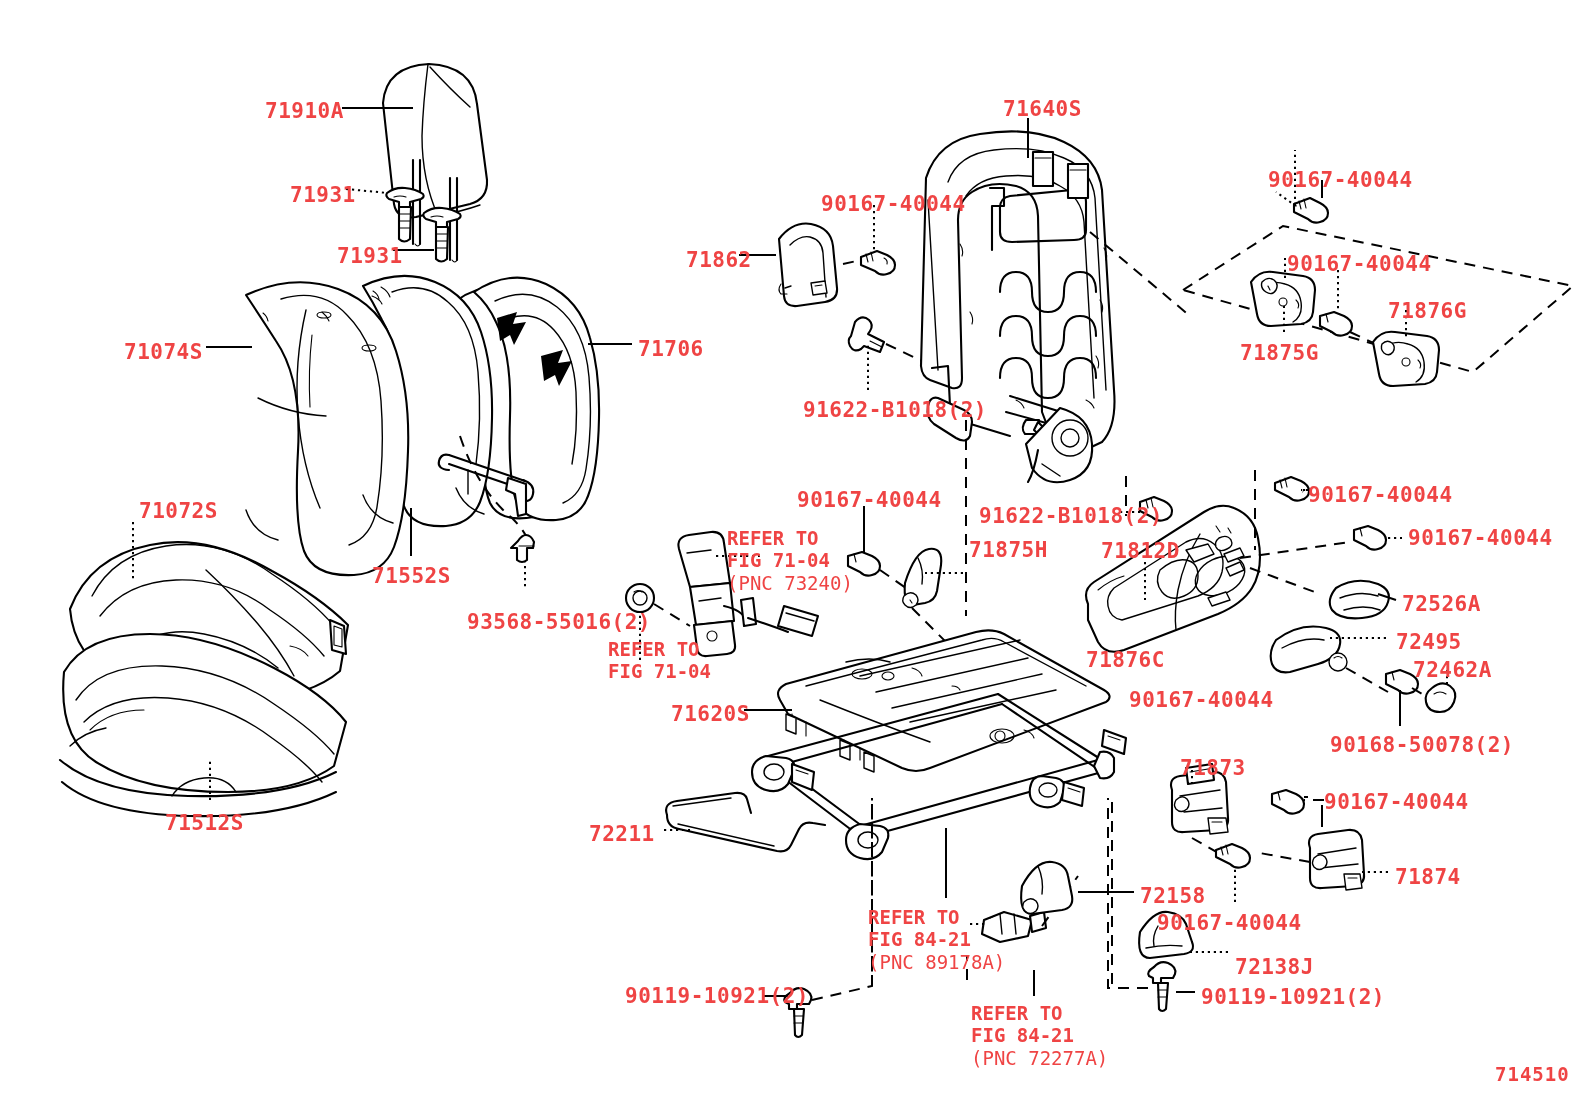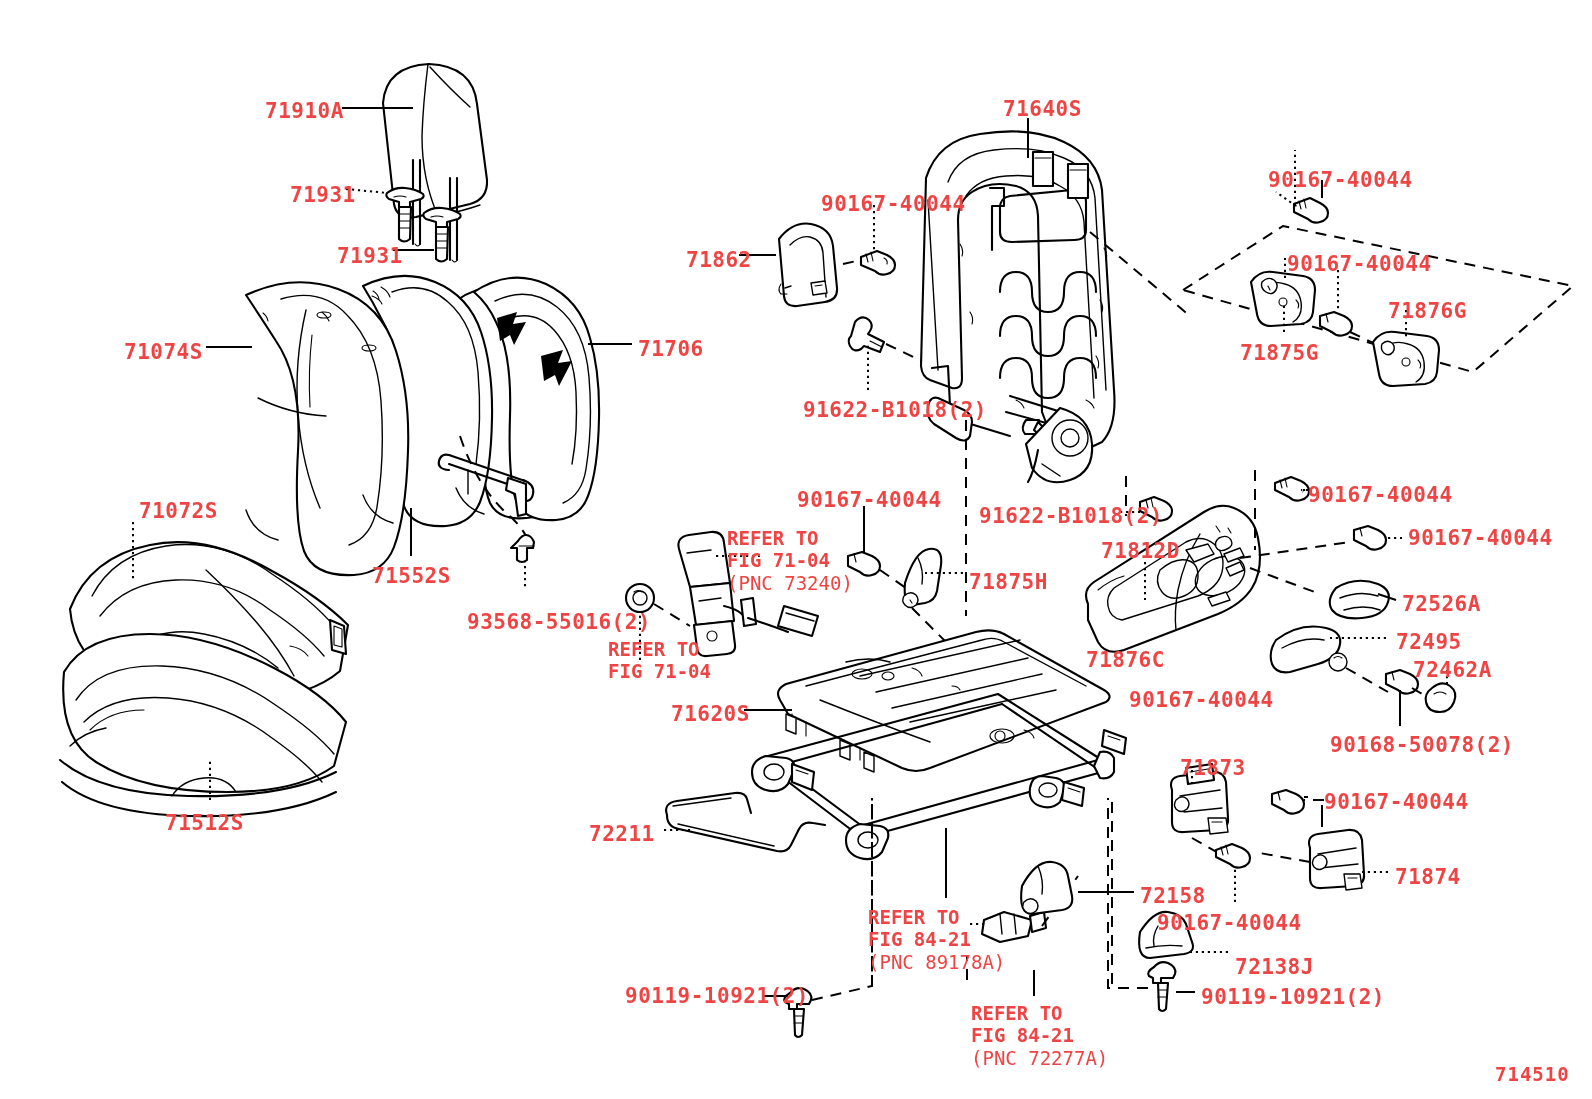--- a/index.html
+++ b/index.html
@@ -556,21 +556,21 @@
       <div class="lbl" style="left: 686px; top: 248px; text-align: right;">71862</div>
       <div class="lbl" style="left: 821px; top: 192px;">90167-40044</div>
       <div class="lbl" style="left: 803px; top: 398px;">91622-B1018(2)</div>
       <div class="lbl" style="left: 1003px; top: 97px;">71640S</div>
       <div class="lbl" style="left: 1268px; top: 168px;">90167-40044</div>
       <div class="lbl" style="left: 1287px; top: 252px;">90167-40044</div>
       <div class="lbl" style="left: 1240px; top: 341px;">71875G</div>
       <div class="lbl" style="left: 1388px; top: 299px;">71876G</div>
       <div class="lbl" style="left: 797px; top: 488px;">90167-40044</div>
       <div class="lbl" style="left: 979px; top: 504px;">91622-B1018(2)</div>
-      <div class="lbl" style="left: 969px; top: 570px; text-align: right;">71875H</div>
+      <div class="lbl" style="left: 969px; top: 538px; text-align: right;">71875H</div>
       <div class="lbl" style="left: 1308px; top: 483px;">90167-40044</div>
       <div class="lbl" style="left: 1408px; top: 526px;">90167-40044</div>
       <div class="lbl" style="left: 1101px; top: 539px;">71812D</div>
       <div class="lbl" style="left: 1402px; top: 592px;">72526A</div>
       <div class="lbl" style="left: 1396px; top: 630px;">72495</div>
       <div class="lbl" style="left: 1413px; top: 658px;">72462A</div>
       <div class="lbl" style="left: 1086px; top: 648px;">71876C</div>
       <div class="lbl" style="left: 1129px; top: 688px;">90167-40044</div>
       <div class="lbl" style="left: 1330px; top: 733px;">90168-50078(2)</div>
       <div class="lbl" style="left: 671px; top: 702px;">71620S</div>

